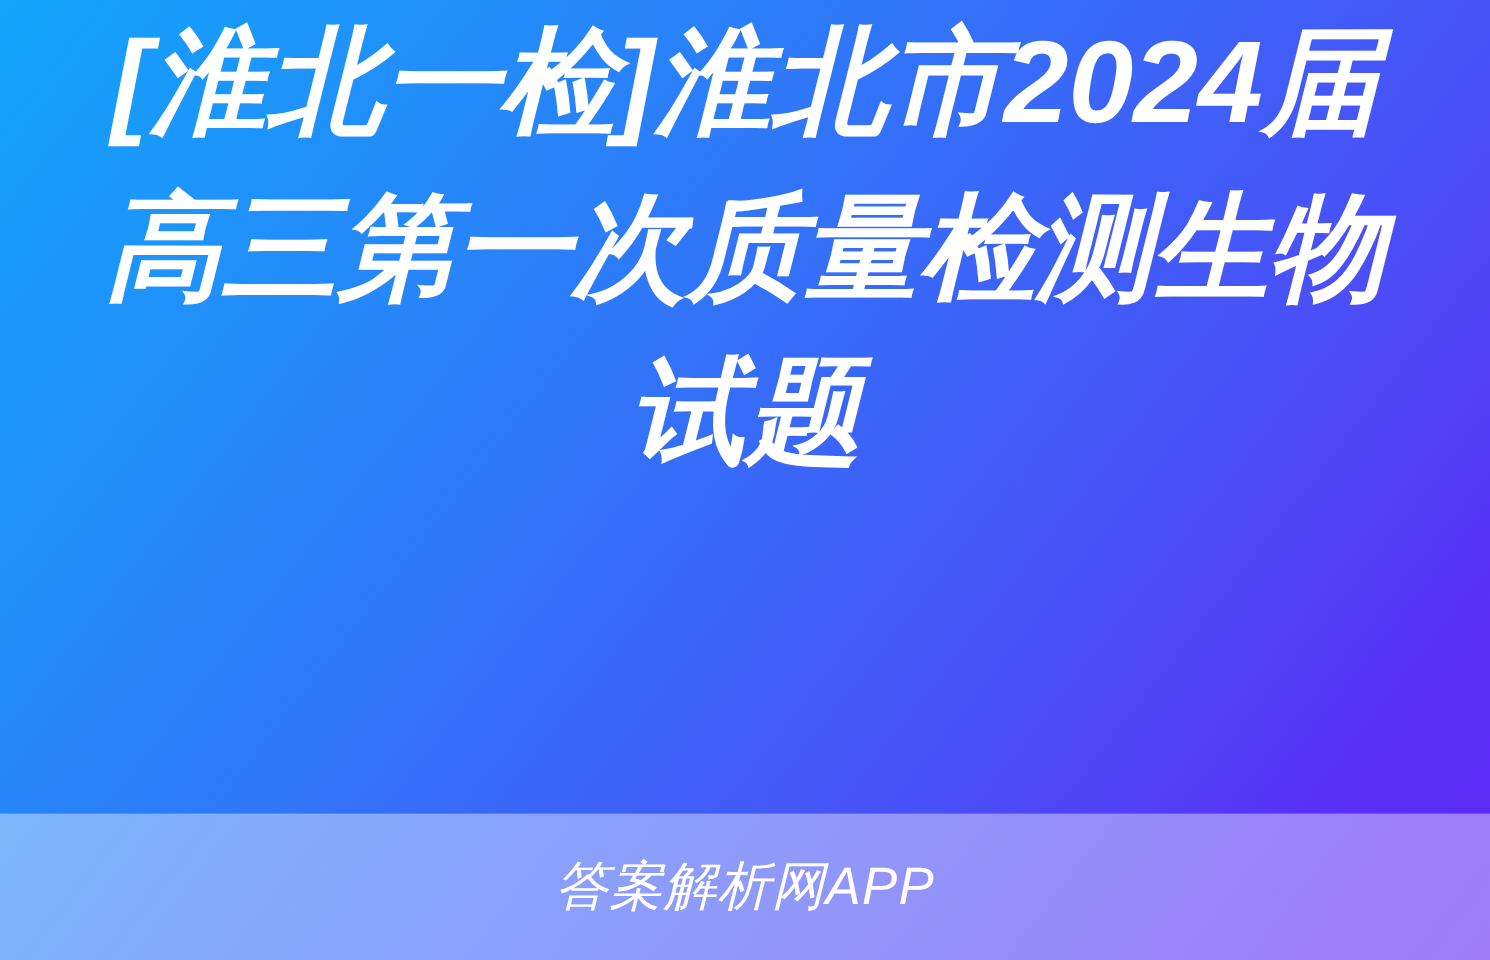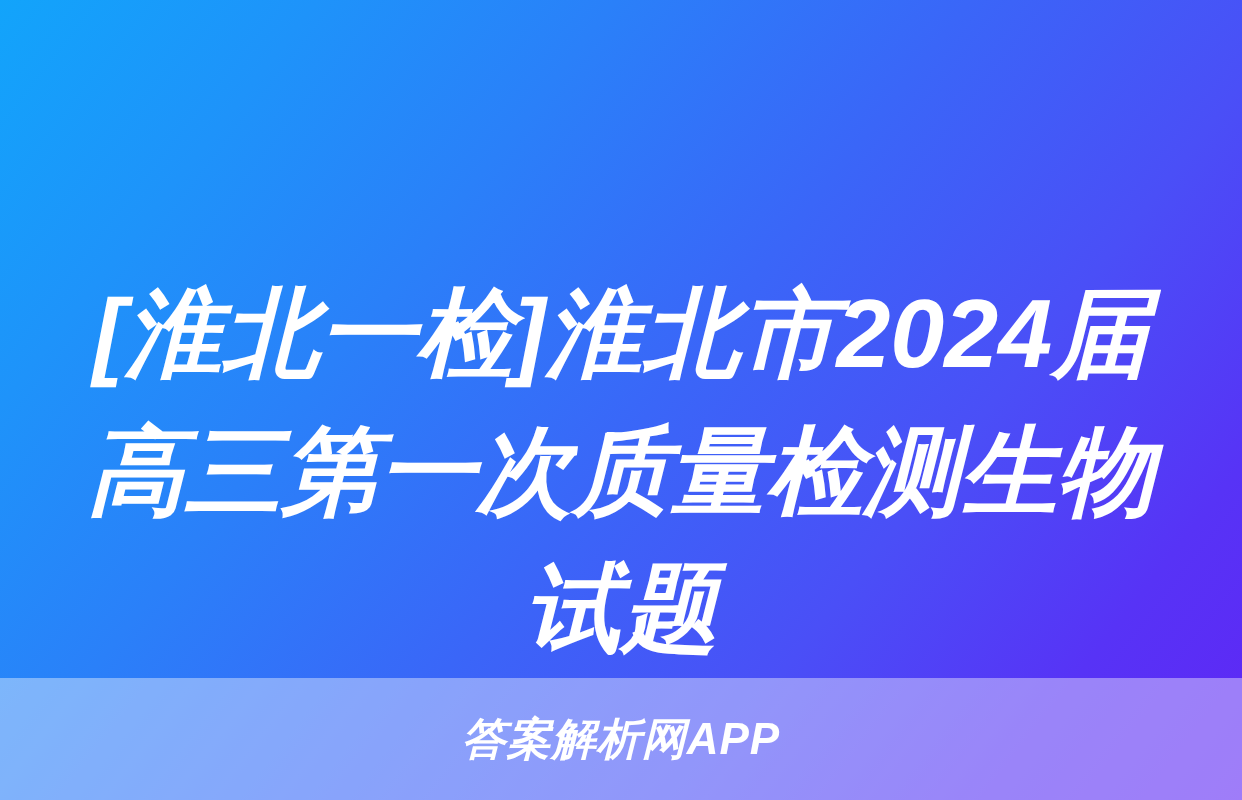--- a/index.html
+++ b/index.html
@@ -36,21 +36,21 @@
   
   .title-wrap {
     position: absolute;
     left: 0;
     top: 0;
     width: 1242px;
     height: 678px;
     display: flex;
     flex-direction: column;
     align-items: center;
-    justify-content: flex-end;
+    justify-content: flex-start;
     padding: 0 52px;
   }
 
   .title {
     width: 100%;
     text-align: center;
     color: #ffffff;
     font-size: 97px;
     line-height: 1.42;
     font-weight: 700;
@@ -69,21 +69,21 @@
     height: 122px;
     background: rgba(255, 255, 255, 0.40);
     display: flex;
     align-items: center;
     justify-content: center;
   }
 
   .wm-text {
     color: #ffffff;
     font-size: 44px;
-    font-weight: 700;
+    font-weight: 400;
     font-style: italic;
     letter-spacing: 1px;
     line-height: 1;
     white-space: nowrap;
     user-select: none;
   }
 </style>
 </head>
 <body>
 

